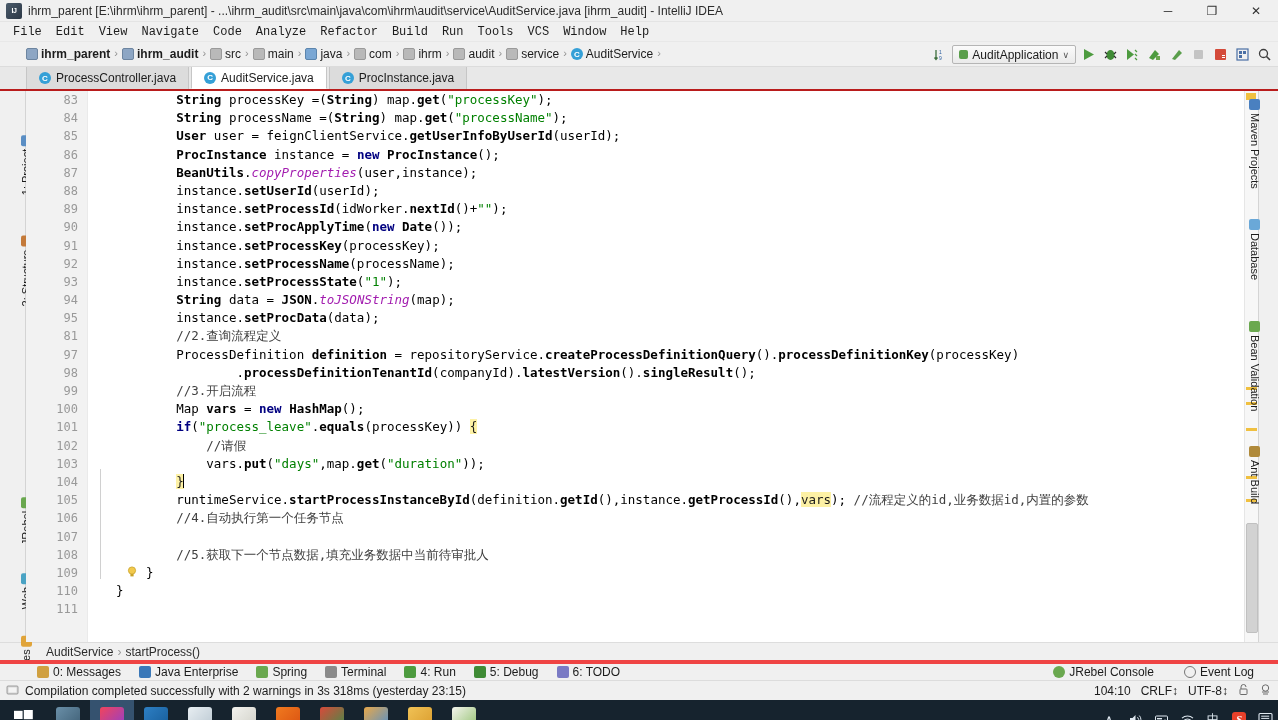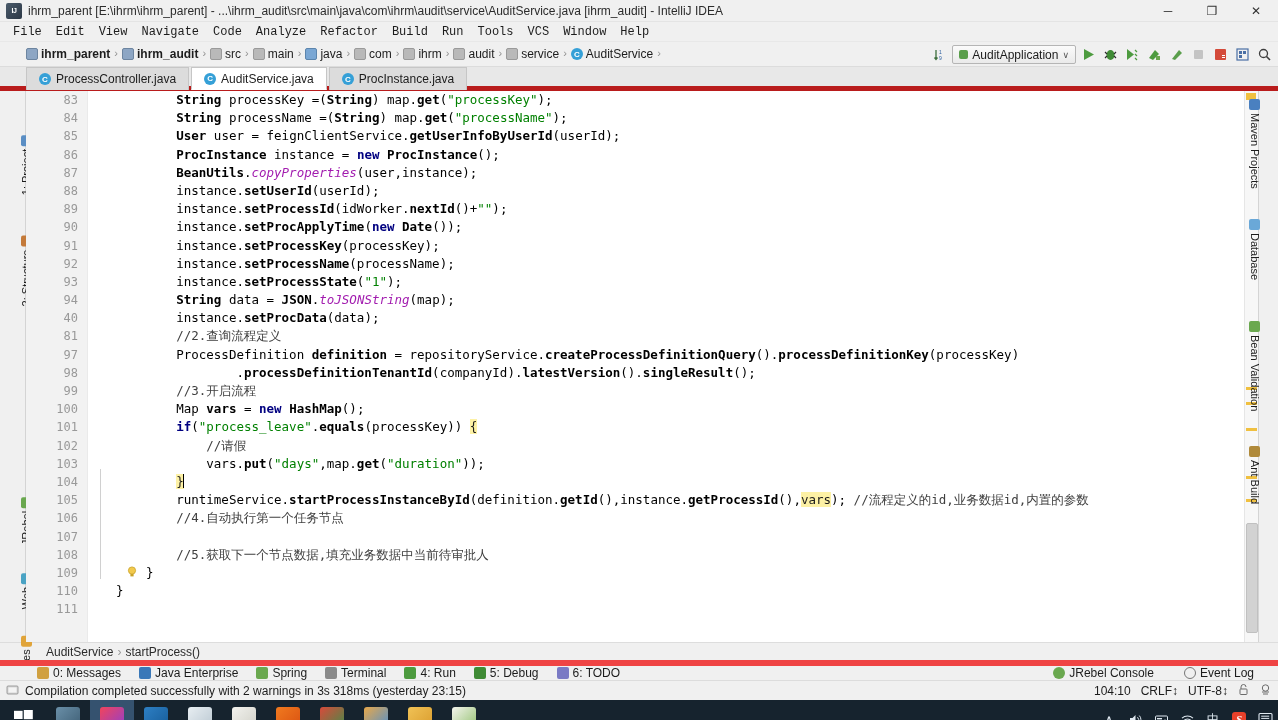--- a/index.html
+++ b/index.html
@@ -80,22 +80,22 @@
   .runcfg .dot{
     width:9px; height:9px; background:#5a9e4b; border-radius:2px; flex:none;
   }
   .tbar-ico{
     width:20px; height:20px; display:flex; align-items:center;
     justify-content:center; flex:none;
   }
 
   
   .tabbar{
-    height:24px; background:#e8e8e8; display:flex; 
-    padding-left:26px; border-bottom:5px solid #b91c1c;
+    height:24px; background:#e8e8e8; display:flex; align-items:flex-end;
+    padding-left:26px; border-bottom:2px solid #b91c1c;
   }
   .etab{
     height:23px; display:flex; align-items:center; gap:5px;
     padding:0 12px; font-size:12px; background:#dcdcdc;
     border:1px solid #c6c6c6; border-bottom:none; margin-right:2px;
     color:#1c1c1c; white-space:nowrap;
   }
   .etab.active{ background:#ffffff; border-bottom:1px solid #fff; }
   .etab .cico{
     width:12px; height:12px; background:#35a0d7; border-radius:50%;
@@ -188,21 +188,21 @@
   .crumbbar{
     height:18px; background:#f0f0f0; display:flex; align-items:center;
     padding-left:26px; font-size:12px; border-top:1px solid #dddddd;
     color:#2b2b2b; gap:4px;
   }
   .crumbbar .sep{ color:#999; }
 
   
   .twbar{
     height:20px; background:#f0f0f0; display:flex; align-items:center;
-    padding-left:28px; font-size:12px; border-top:6px solid #ef4444;
+    padding-left:28px; font-size:12px; border-top:4px solid #ef4444;
     position:relative;
   }
   .twitem{
     display:flex; align-items:center; gap:4px; padding:0 9px; cursor:default;
     white-space:nowrap;
   }
   .twitem .ti{ width:12px; height:12px; flex:none; }
   .twbar-right{
     position:absolute; right:15px; display:flex; align-items:center; gap:12px;
   }
@@ -450,21 +450,21 @@
           <div class="line"><span class="ln">85</span><span class="ltext"><span class="pun">        </span><span class="typ">User</span> <span class="id">user</span> <span class="pun">= </span><span class="id">feignClientService</span><span class="pun">.</span><span class="fn">getUserInfoByUserId</span><span class="pun">(</span><span class="id">userId</span><span class="pun">);</span></span></div>
           <div class="line"><span class="ln">86</span><span class="ltext"><span class="pun">        </span><span class="typ">ProcInstance</span> <span class="id">instance</span> <span class="pun">= </span><span class="kw">new</span> <span class="typ">ProcInstance</span><span class="pun">();</span></span></div>
           <div class="line"><span class="ln">87</span><span class="ltext"><span class="pun">        </span><span class="typ">BeanUtils</span><span class="pun">.</span><span class="stat">copyProperties</span><span class="pun">(</span><span class="id">user</span><span class="pun">,</span><span class="id">instance</span><span class="pun">);</span></span></div>
           <div class="line"><span class="ln">88</span><span class="ltext"><span class="pun">        </span><span class="id">instance</span><span class="pun">.</span><span class="fn">setUserId</span><span class="pun">(</span><span class="id">userId</span><span class="pun">);</span></span></div>
           <div class="line"><span class="ln">89</span><span class="ltext"><span class="pun">        </span><span class="id">instance</span><span class="pun">.</span><span class="fn">setProcessId</span><span class="pun">(</span><span class="id">idWorker</span><span class="pun">.</span><span class="fn">nextId</span><span class="pun">()+</span><span class="str">""</span><span class="pun">);</span></span></div>
           <div class="line"><span class="ln">90</span><span class="ltext"><span class="pun">        </span><span class="id">instance</span><span class="pun">.</span><span class="fn">setProcApplyTime</span><span class="pun">(</span><span class="kw">new</span> <span class="typ">Date</span><span class="pun">());</span></span></div>
           <div class="line"><span class="ln">91</span><span class="ltext"><span class="pun">        </span><span class="id">instance</span><span class="pun">.</span><span class="fn">setProcessKey</span><span class="pun">(</span><span class="id">processKey</span><span class="pun">);</span></span></div>
           <div class="line"><span class="ln">92</span><span class="ltext"><span class="pun">        </span><span class="id">instance</span><span class="pun">.</span><span class="fn">setProcessName</span><span class="pun">(</span><span class="id">processName</span><span class="pun">);</span></span></div>
           <div class="line"><span class="ln">93</span><span class="ltext"><span class="pun">        </span><span class="id">instance</span><span class="pun">.</span><span class="fn">setProcessState</span><span class="pun">(</span><span class="str">"1"</span><span class="pun">);</span></span></div>
           <div class="line"><span class="ln">94</span><span class="ltext"><span class="pun">        </span><span class="typ">String</span> <span class="id">data</span> <span class="pun">= </span><span class="typ">JSON</span><span class="pun">.</span><span class="stat">toJSONString</span><span class="pun">(</span><span class="id">map</span><span class="pun">);</span></span></div>
-          <div class="line"><span class="ln">40</span><span class="ltext"><span class="pun">        </span><span class="id">instance</span><span class="pun">.</span><span class="fn">setProcData</span><span class="pun">(</span><span class="id">data</span><span class="pun">);</span></span></div>
+          <div class="line"><span class="ln">95</span><span class="ltext"><span class="pun">        </span><span class="id">instance</span><span class="pun">.</span><span class="fn">setProcData</span><span class="pun">(</span><span class="id">data</span><span class="pun">);</span></span></div>
           <div class="line"><span class="ln">81</span><span class="ltext"><span class="pun">        </span><span class="cmt">//2.查询流程定义</span></span></div>
           <div class="line"><span class="ln">97</span><span class="ltext"><span class="pun">        </span><span class="id">ProcessDefinition</span> <span class="typ">definition</span> <span class="pun">= </span><span class="id">repositoryService</span><span class="pun">.</span><span class="fn">createProcessDefinitionQuery</span><span class="pun">().</span><span class="fn">processDefinitionKey</span><span class="pun">(</span><span class="id">processKey</span><span class="pun">)</span></span></div>
           <div class="line"><span class="ln">98</span><span class="ltext"><span class="pun">                </span><span class="pun">.</span><span class="fn">processDefinitionTenantId</span><span class="pun">(</span><span class="id">companyId</span><span class="pun">).</span><span class="fn">latestVersion</span><span class="pun">().</span><span class="fn">singleResult</span><span class="pun">();</span></span></div>
           <div class="line"><span class="ln">99</span><span class="ltext"><span class="pun">        </span><span class="cmt">//3.开启流程</span></span></div>
           <div class="line"><span class="ln">100</span><span class="ltext"><span class="pun">        </span><span class="id">Map</span> <span class="typ">vars</span> <span class="pun">= </span><span class="kw">new</span> <span class="typ">HashMap</span><span class="pun">();</span></span></div>
           <div class="line"><span class="ln">101</span><span class="ltext"><span class="pun">        </span><span class="kw">if</span><span class="pun">(</span><span class="str">"process_leave"</span><span class="pun">.</span><span class="fn">equals</span><span class="pun">(</span><span class="id">processKey</span><span class="pun">)) </span><span class="hl">{</span></span></div>
           <div class="line"><span class="ln">102</span><span class="ltext"><span class="pun">            </span><span class="cmt">//请假</span></span></div>
           <div class="line"><span class="ln">103</span><span class="ltext"><span class="pun">            </span><span class="id">vars</span><span class="pun">.</span><span class="fn">put</span><span class="pun">(</span><span class="str">"days"</span><span class="pun">,</span><span class="id">map</span><span class="pun">.</span><span class="fn">get</span><span class="pun">(</span><span class="str">"duration"</span><span class="pun">));</span></span></div>
           <div class="line"><span class="ln">104</span><span class="ltext"><span class="pun">        </span><span class="hl">}</span><span class="caret"></span></span></div>
           <div class="line"><span class="ln">105</span><span class="ltext"><span class="pun">        </span><span class="id">runtimeService</span><span class="pun">.</span><span class="fn">startProcessInstanceById</span><span class="pun">(</span><span class="id">definition</span><span class="pun">.</span><span class="fn">getId</span><span class="pun">(),</span><span class="id">instance</span><span class="pun">.</span><span class="fn">getProcessId</span><span class="pun">(),</span><span class="hl">vars</span><span class="pun">); </span><span class="cmt">//流程定义的id,业务数据id,内置的参数</span></span></div>

